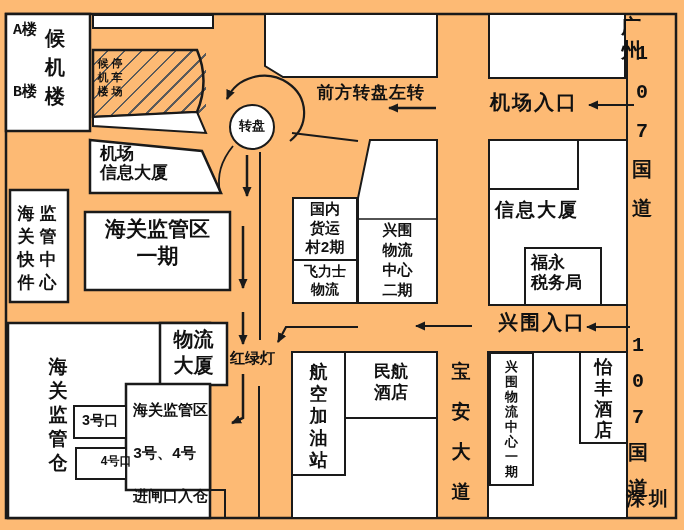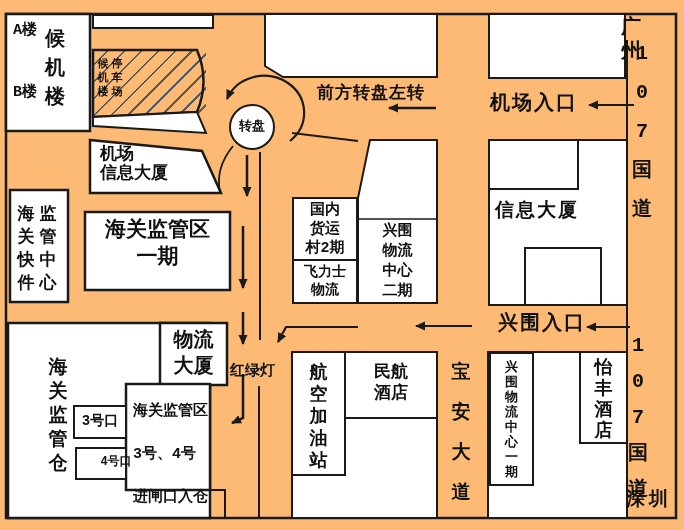--- a/index.html
+++ b/index.html
@@ -114,33 +114,35 @@
 
   <div class="lbl" style="left:490px;top:92px;font-size:20px;letter-spacing:2px;">机场入口</div>
   <div class="lbl" style="left:597px;top:16px;font-size:20px;letter-spacing:27px;margin-left:24px;">广州</div>
   <div class="lbl ctr" style="left:629px;top:34px;width:26px;font-size:20px;line-height:39px;">1
 0
 7
 国
 道</div>
 
   <div class="lbl" style="left:495px;top:152px;font-size:19px;letter-spacing:2px;margin-top:48px;">信息大厦</div>
+  <div class="lbl" style="left:531px;top:254px;font-size:17px;line-height:20px;">福永
+税务局</div>
 
   <div class="lbl ctr" style="left:293px;top:201px;width:64px;font-size:15px;line-height:19px;">国内
 货运
 村2期</div>
   <div class="lbl ctr" style="left:293px;top:263px;width:64px;font-size:14px;line-height:18px;">飞力士
 物流</div>
   <div class="lbl ctr" style="left:358px;top:222px;width:79px;font-size:15px;line-height:20px;">兴围
 物流
 中心
 二期</div>
 
   <div class="lbl" style="left:498px;top:312px;font-size:20px;letter-spacing:2px;">兴围入口</div>
-  <div class="lbl" style="left:230px;top:351px;font-size:15px;margin-top:12px;">红绿灯</div>
+  <div class="lbl" style="left:230px;top:351px;font-size:15px;">红绿灯</div>
 
   <div class="lbl ctr" style="left:160px;top:328px;width:67px;font-size:20px;line-height:26px;">物流
 大厦</div>
   <div class="lbl ctr" style="left:45px;top:356px;width:26px;font-size:19px;line-height:24px;">海
 关
 监
 管
 仓</div>
   <div class="lbl" style="left:133px;top:390px;width:76px;font-size:15px;line-height:43px;">海关监管区
 3号、4号

